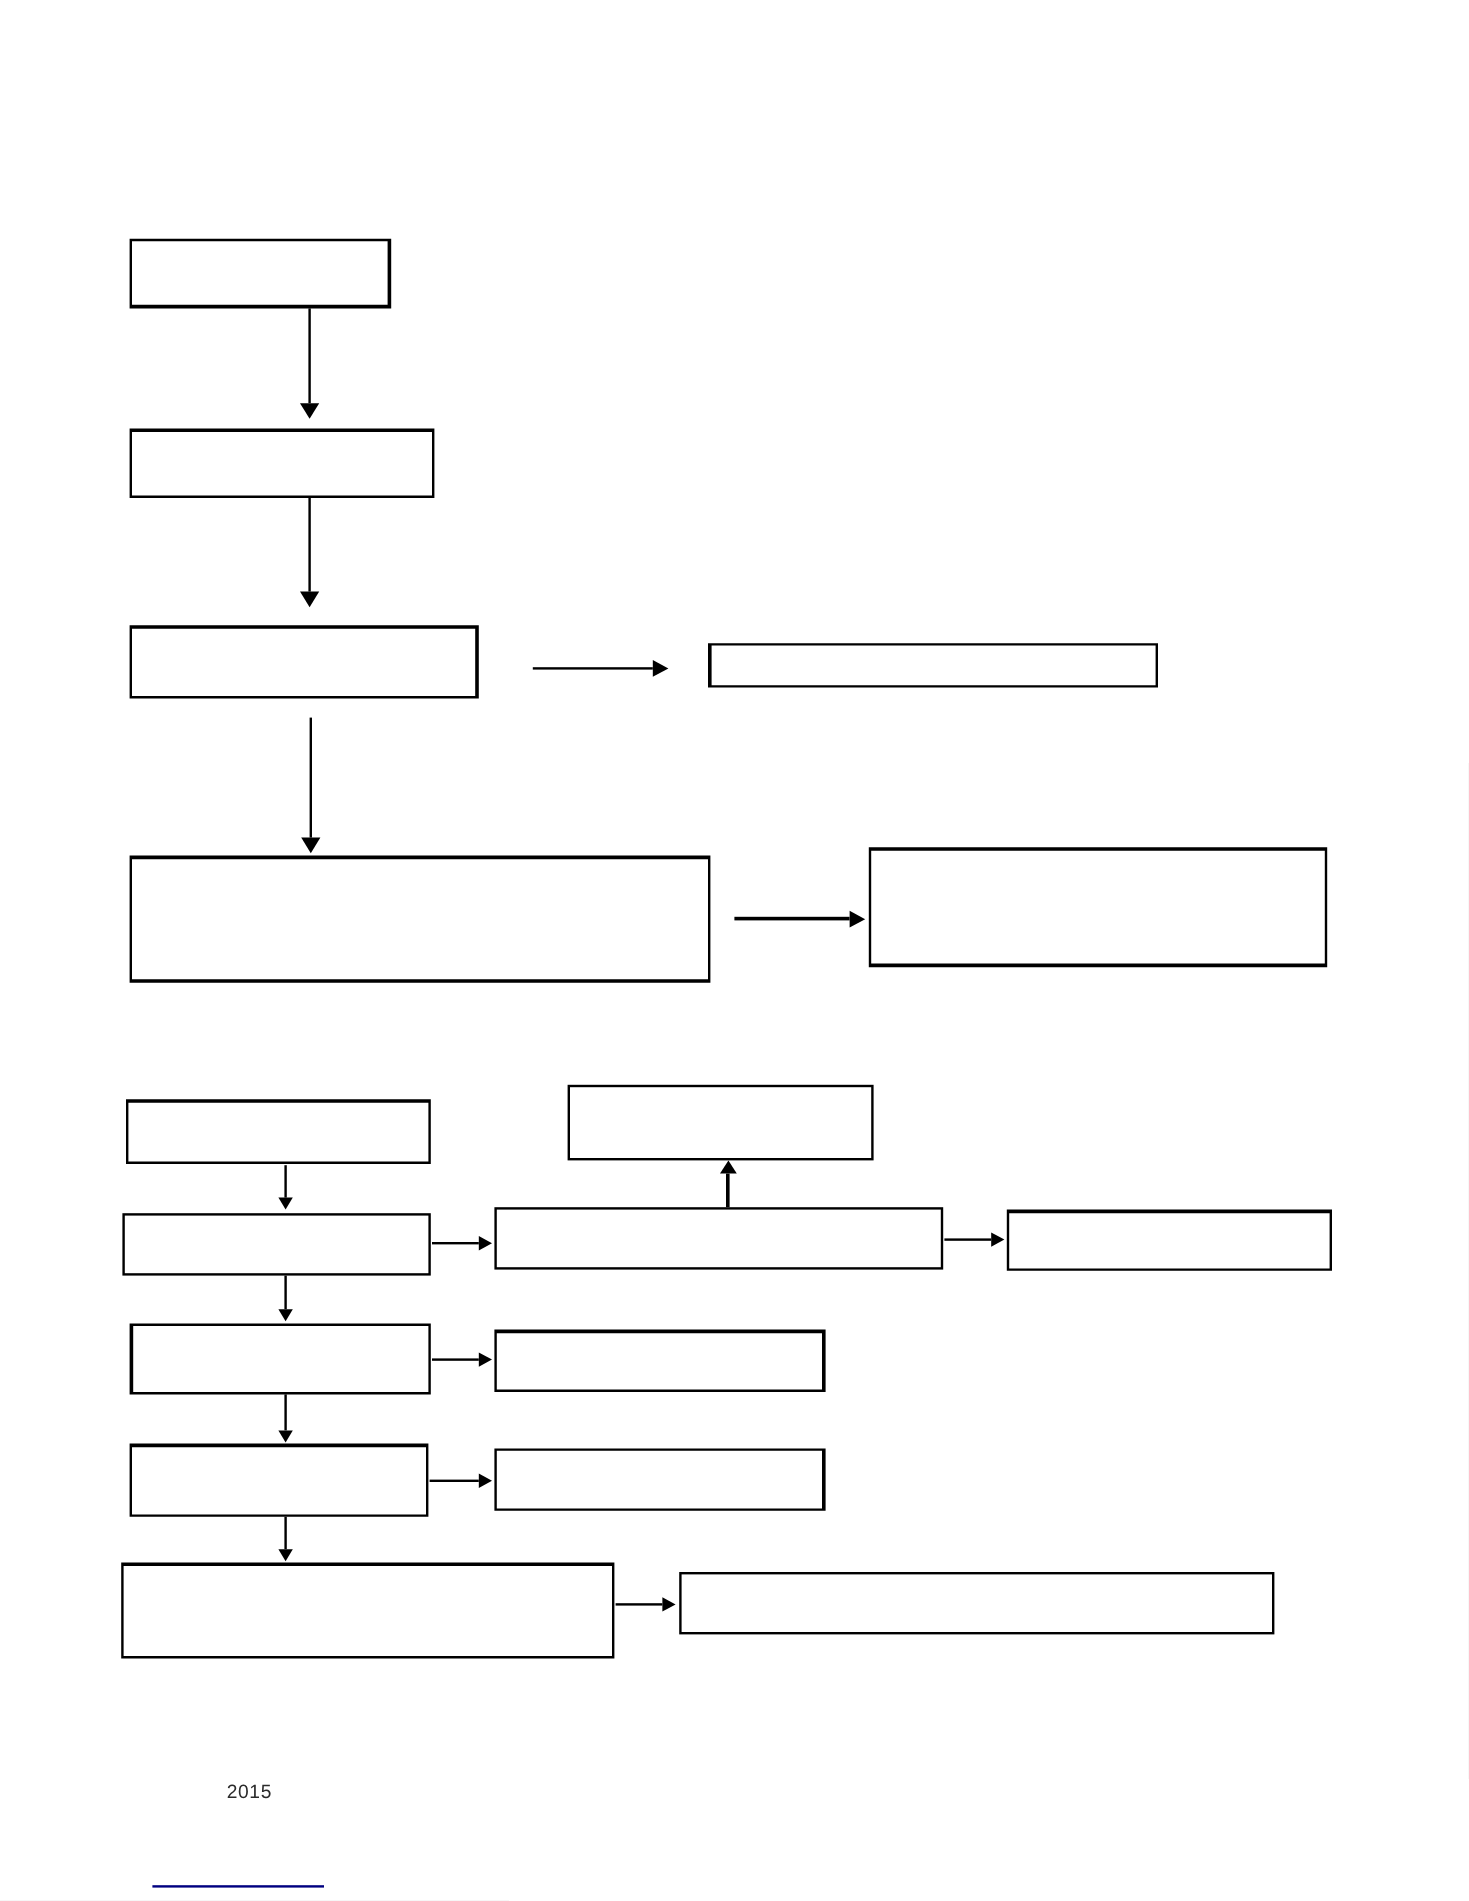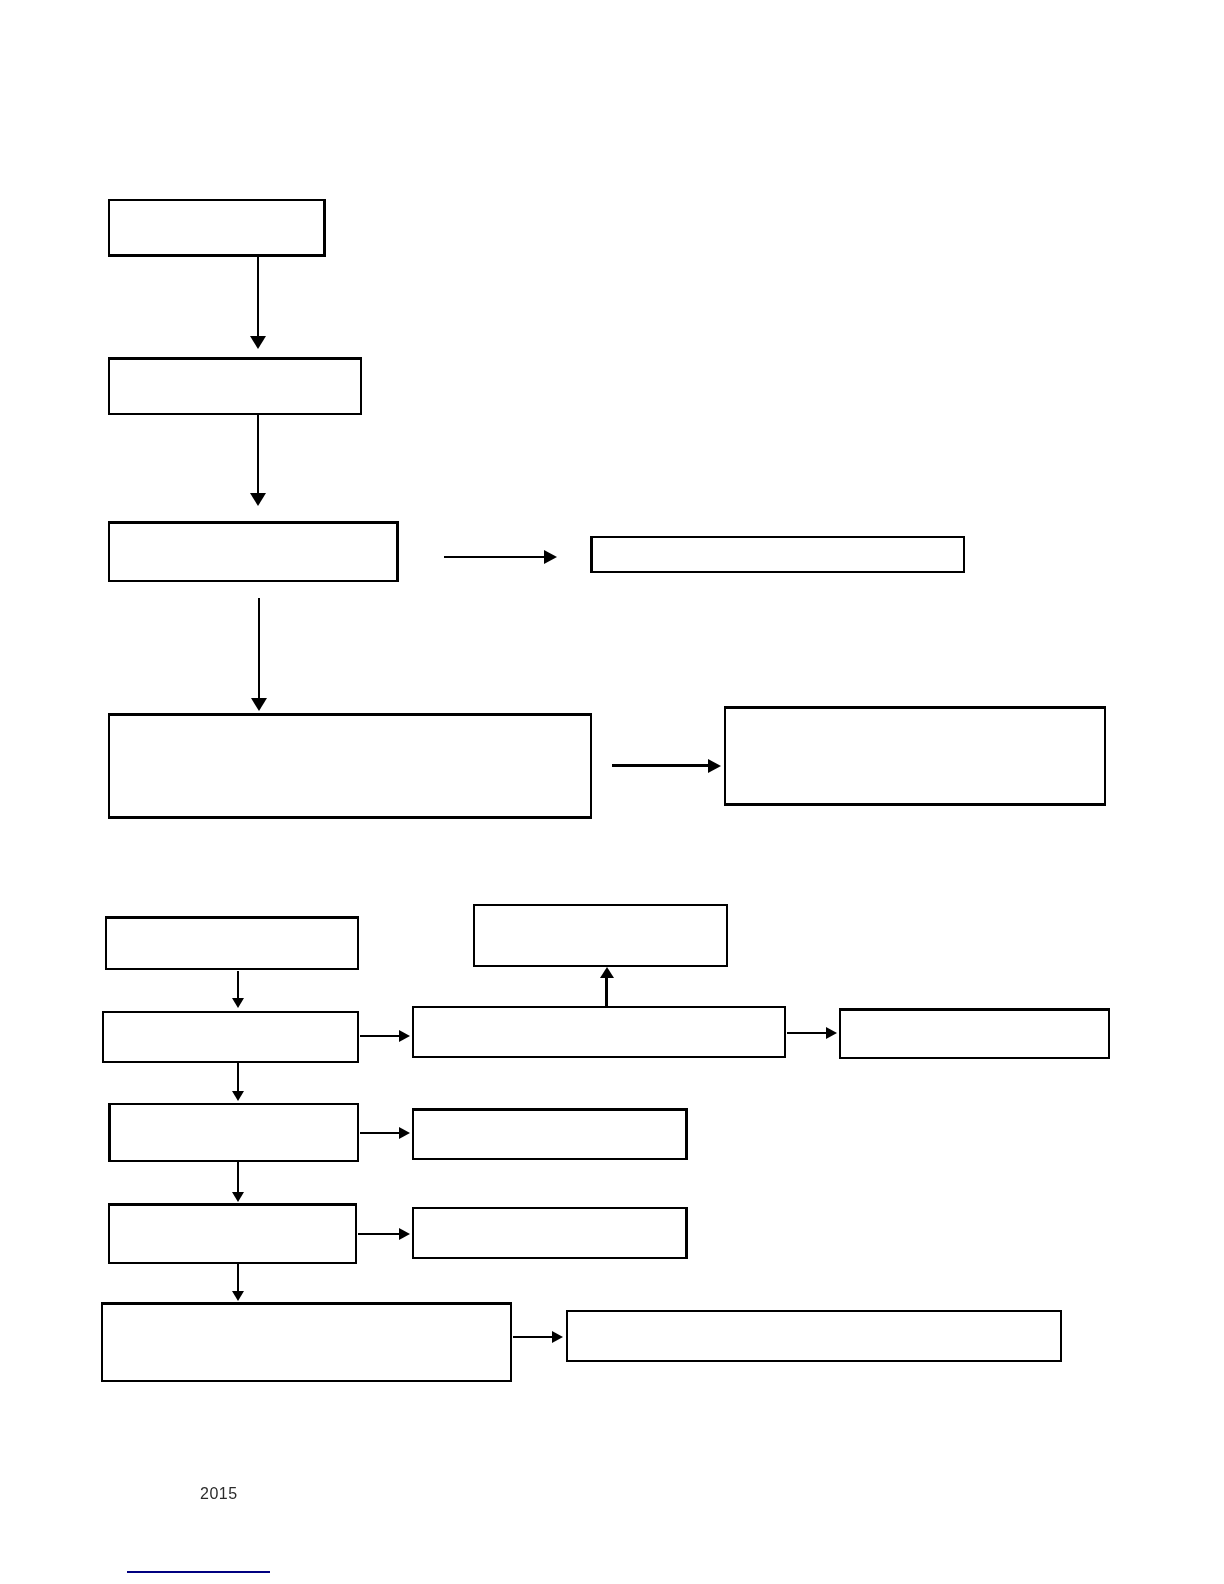--- a/index.html
+++ b/index.html
@@ -73,21 +73,21 @@
   .h10 { left:232px; top:1091px; }
   .h11 { left:399px; top:1127px; }
   .h12 { left:232px; top:1192px; }
   .h13 { left:399px; top:1228px; }
   .h14 { left:232px; top:1291px; }
   .h15 { left:552px; top:1331px; }
 
   
   .footer-year {
     position: absolute;
-    left: 200px; top: 1484px;
+    left: 189px; top: 1484px;
     font-size: 16px;
     line-height: 20px;
     color: var(--text, #2b2b2b);
     letter-spacing: 0.5px;
     text-align: right;
   }
   .footnote-rule {
     position: absolute;
     left: 127px; top: 1571px;
     width: 143px; height: 2px;

